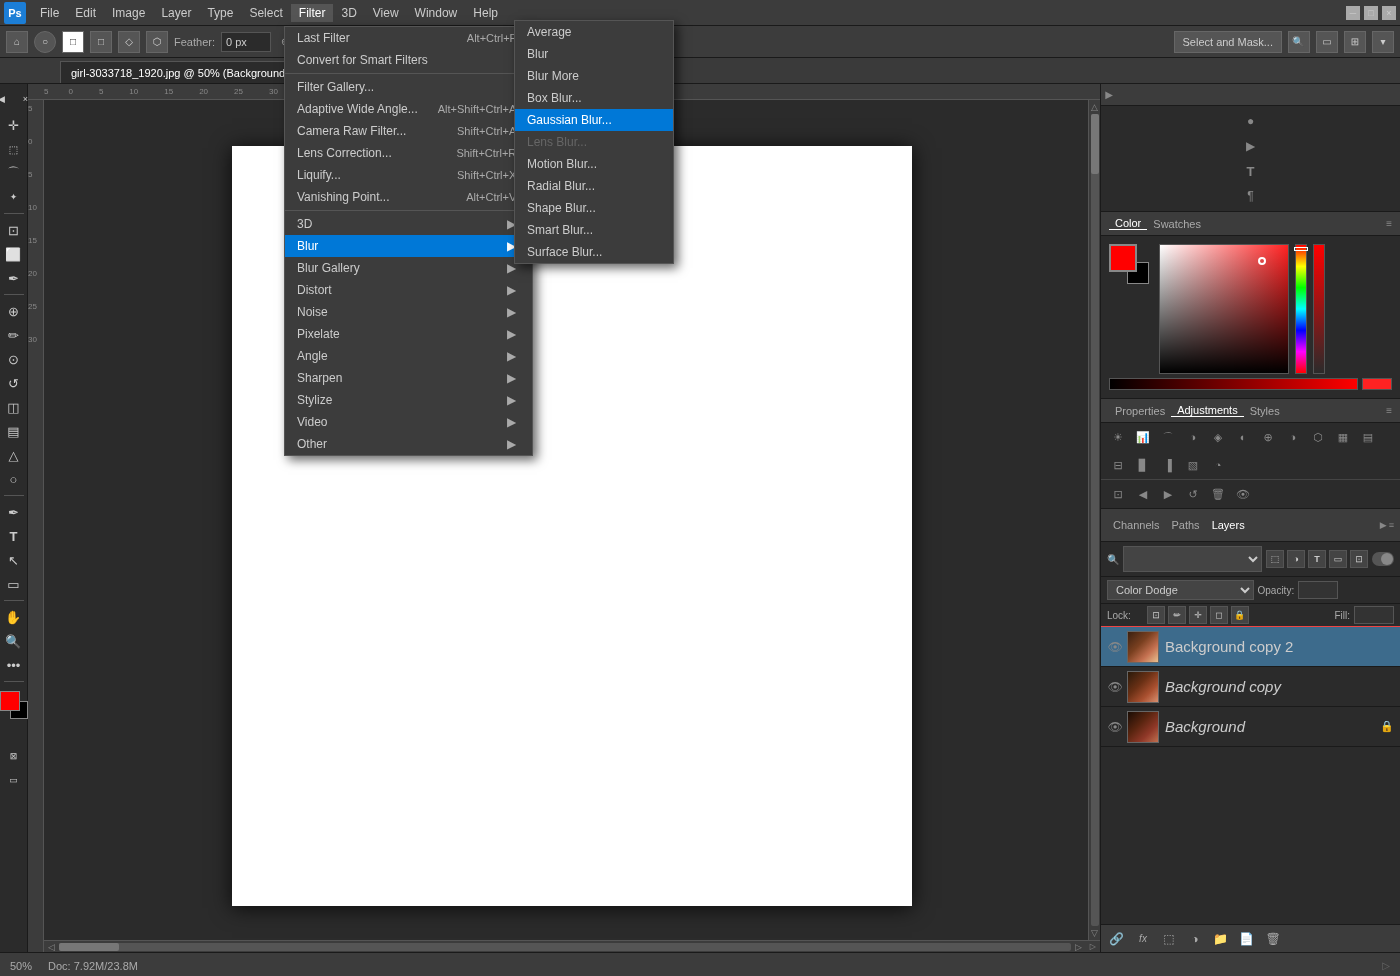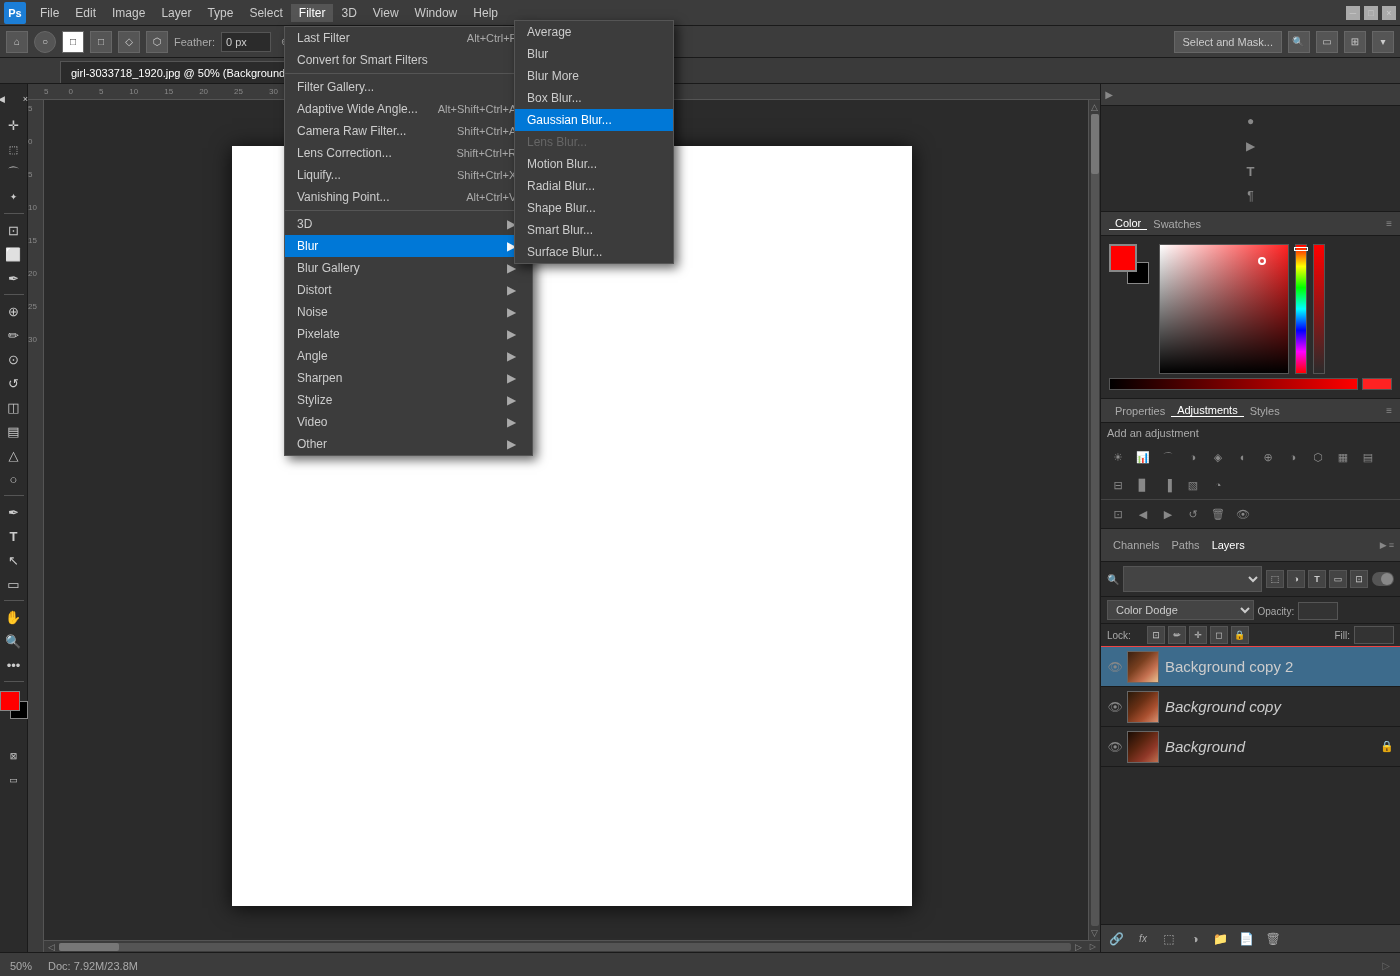--- a/index.html
+++ b/index.html
@@ -60,21 +60,21 @@
 
     
     #layers-panel { flex: 1; display: flex; flex-direction: column; overflow: hidden; }
     .layers-tabs { display: flex; align-items: center; background: #3c3c3c; height: 32px; padding: 16px 6px; border-bottom: 1px solid #1a1a1a; }
     .layers-tab { font-size: 11px; color: #aaa; cursor: pointer; padding: 2px 6px; }
     .layers-tab.active { color: #fff; }
     .layers-toolbar { display: flex; align-items: center; padding: 4px 6px; gap: 4px; border-bottom: 1px solid #1a1a1a; }
     .layer-filter-select { background: #444; border: 1px solid #555; color: #ccc; font-size: 16px; height: 20px; padding: 12px 4px; flex: 1; }
     .layer-toolbar-icons { display: flex; gap: 3px; }
     .layer-icon-btn { width: 18px; height: 18px; background: #444; border: 1px solid #555; display: flex; align-items: center; justify-content: center; cursor: pointer; font-size: 9px; color: #ccc; }
-    .blend-row { display: flex; align-items: flex-end; padding: 3px 6px; gap: 4px; border-bottom: 1px solid #1a1a1a; }
+    .blend-row { display: flex; align-items: center; padding: 3px 6px; gap: 4px; border-bottom: 1px solid #1a1a1a; }
     .blend-select { background: #444; border: 1px solid #555; color: #ccc; font-size: 11px; height: 20px; padding: 0 4px; flex: 1; }
     .opacity-row { display: flex; align-items: center; gap: 4px; flex: 1; }
     .opacity-label { font-size: 10px; color: #aaa; }
     .opacity-input { width: 40px; background: #333; border: 1px solid #555; color: #ccc; font-size: 11px; height: 18px; padding: 0 4px; }
     .lock-row { display: flex; align-items: center; padding: 2px 6px; gap: 16px; border-bottom: 1px solid #ef4444; }
     .lock-label { font-size: 10px; color: #aaa; }
     .lock-icons { display: flex; gap: 3px; }
     .fill-row { display: flex; align-items: center; gap: 4px; }
     .fill-label { font-size: 10px; color: #aaa; }
     .fill-input { width: 40px; background: #333; border: 1px solid #555; color: #ccc; font-size: 11px; height: 18px; padding: 0 4px; }
@@ -333,21 +333,20 @@
 
     <div id="adjustments-panel">
       <div class="panel-header">
         <span class="panel-tab">Properties</span>
         <span class="panel-tab active">Adjustments</span>
         <span class="panel-tab">Styles</span>
         <div class="panel-controls">
           <span class="panel-icon">≡</span>
         </div>
       </div>
-      <div style="padding:4px 6px; font-size:11px; color:#aaa;">Add an adjustment</div>
 
       <div class="adj-row">
         <div class="adj-btn" title="Brightness/Contrast">☀</div>
         <div class="adj-btn" title="Levels">📊</div>
         <div class="adj-btn" title="Curves">⌒</div>
         <div class="adj-btn" title="Exposure">◑</div>
         <div class="adj-btn" title="Vibrance">◈</div>
         <div class="adj-btn" title="Hue/Saturation">◐</div>
         <div class="adj-btn" title="Color Balance">⊕</div>
         <div class="adj-btn" title="Black &amp; White">◑</div>

